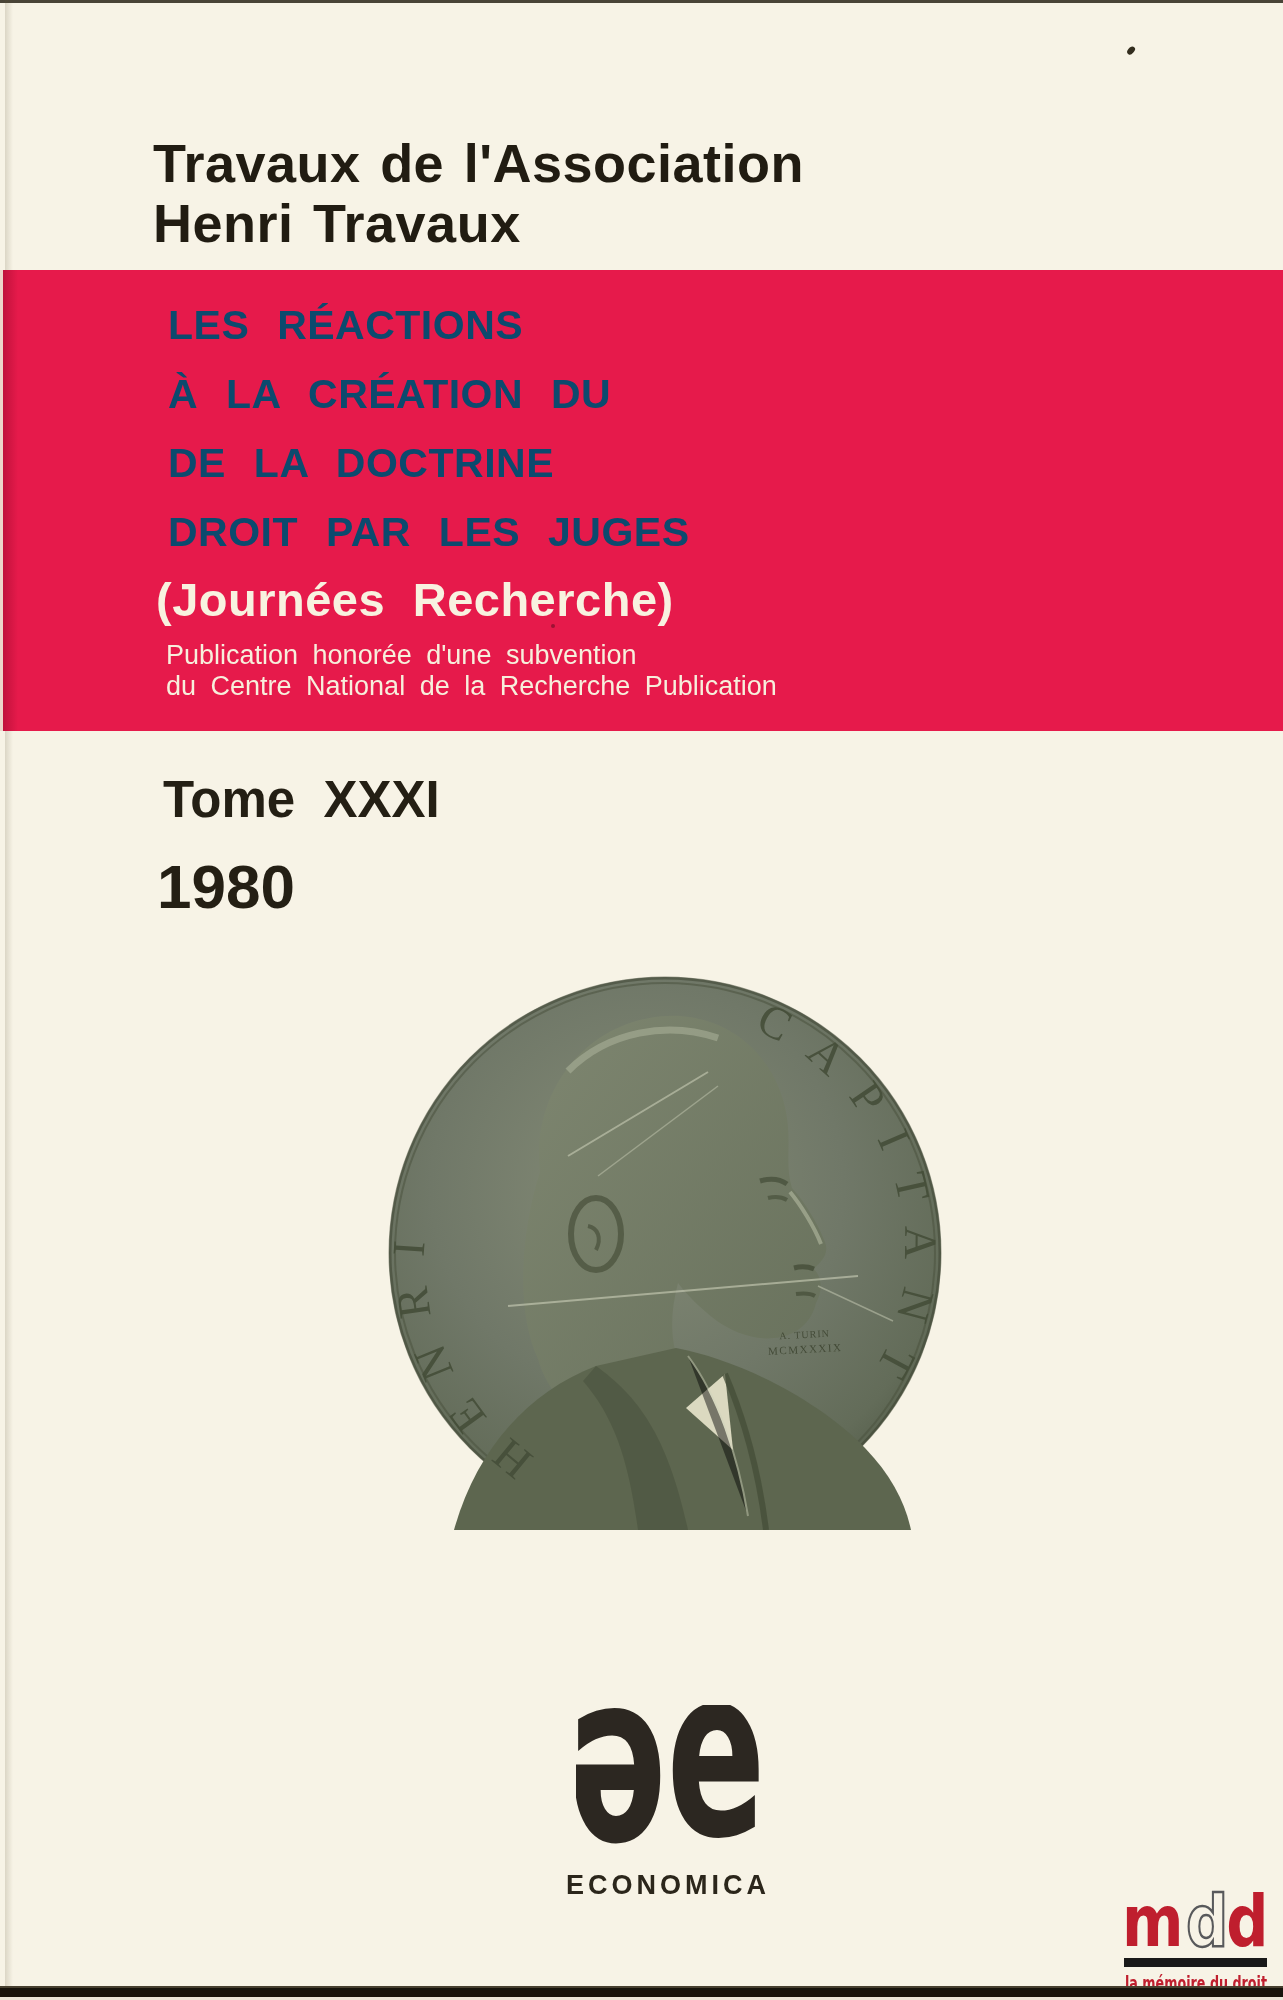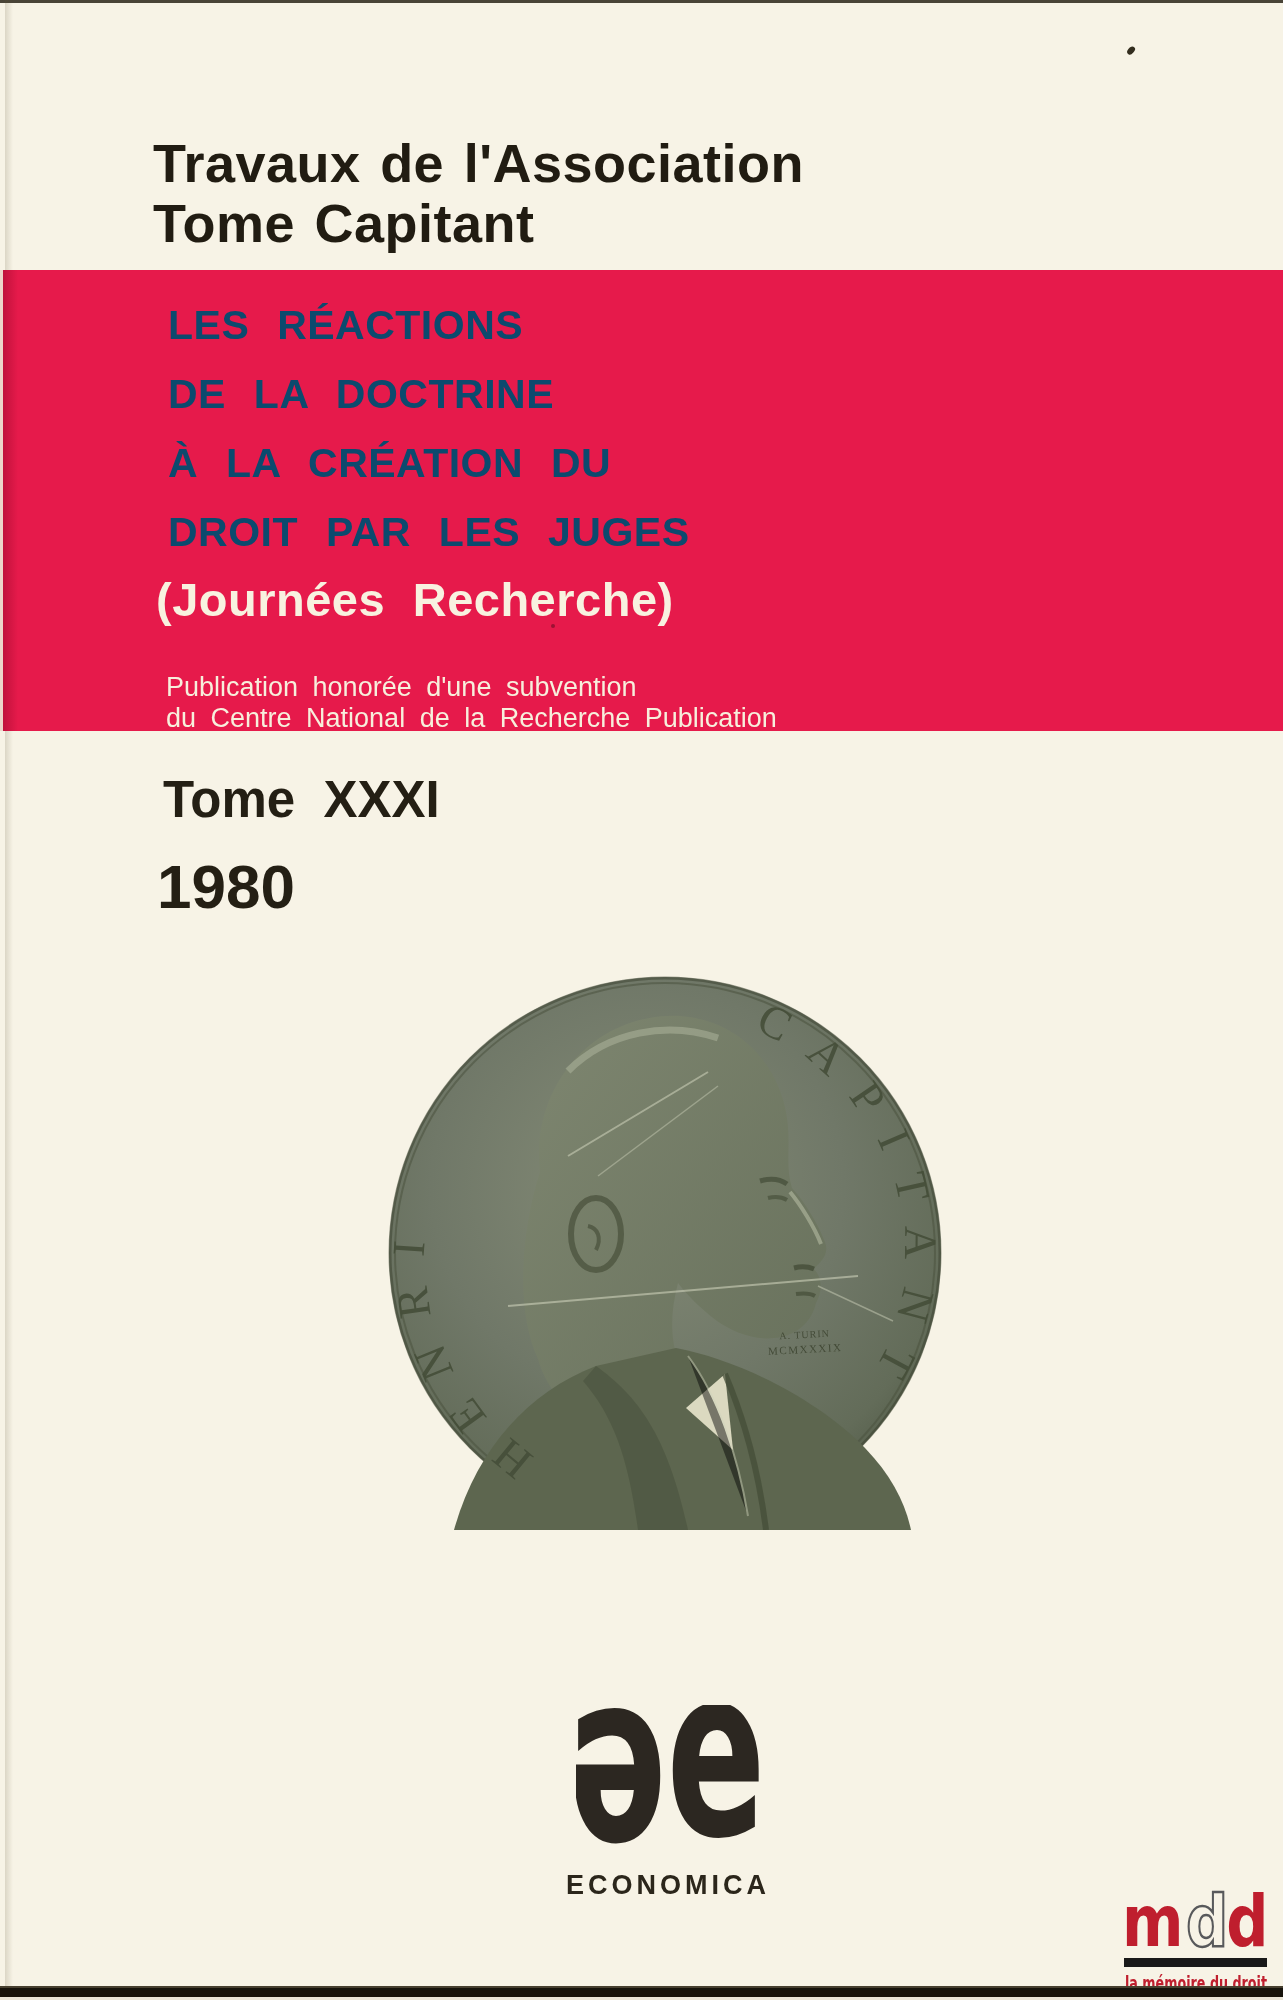--- a/index.html
+++ b/index.html
@@ -38,21 +38,21 @@
     color:#0c4a6e;letter-spacing:0.5px;word-spacing:16px;white-space:nowrap;
   }
   .subtitle{
     position:absolute;left:156px;top:572px;
     font-size:47px;font-weight:bold;color:#f8f2e0;
     letter-spacing:0.5px;word-spacing:14px;white-space:nowrap;
   }
   .funding{
     position:absolute;left:166px;top:640px;
     font-size:27px;font-weight:normal;line-height:31px;
-    color:#f7efdc;word-spacing:7px;white-space:nowrap;margin-top:32px;
+    color:#f7efdc;word-spacing:7px;white-space:nowrap;
   }
 
   .tome{
     position:absolute;left:163px;top:770px;
     font-size:51px;font-weight:bold;color:#241f14;word-spacing:14px;white-space:nowrap;
   }
   .year{
     position:absolute;left:157px;top:851px;
     font-size:62px;font-weight:bold;color:#241f14;
   }
@@ -72,31 +72,31 @@
 <body>
 
 <div class="cover">
 
   <div class="top-edge"></div>
   <div class="left-crease"></div>
   <div class="speck1"></div>
 
   <div class="series">
     <div>Travaux de l'Association</div>
-    <div>Tome Capitant</div>
+    <div>Henri Travaux</div>
   </div>
 
   <div class="banner">
     <div class="speck2" style="left:551px;top:354px;position:absolute;"></div>
   </div>
 
   <div class="title">
     <div>LES RÉACTIONS</div>
+    <div>À LA CRÉATION DU</div>
     <div>DE LA DOCTRINE</div>
-    <div>À LA CRÉATION DU</div>
     <div>DROIT PAR LES JUGES</div>
   </div>
 
   <div class="subtitle">(Journées Recherche)</div>
 
   <div class="funding">
     <div>Publication honorée d'une subvention</div>
     <div>du Centre National de la Recherche Publication</div>
   </div>
 

